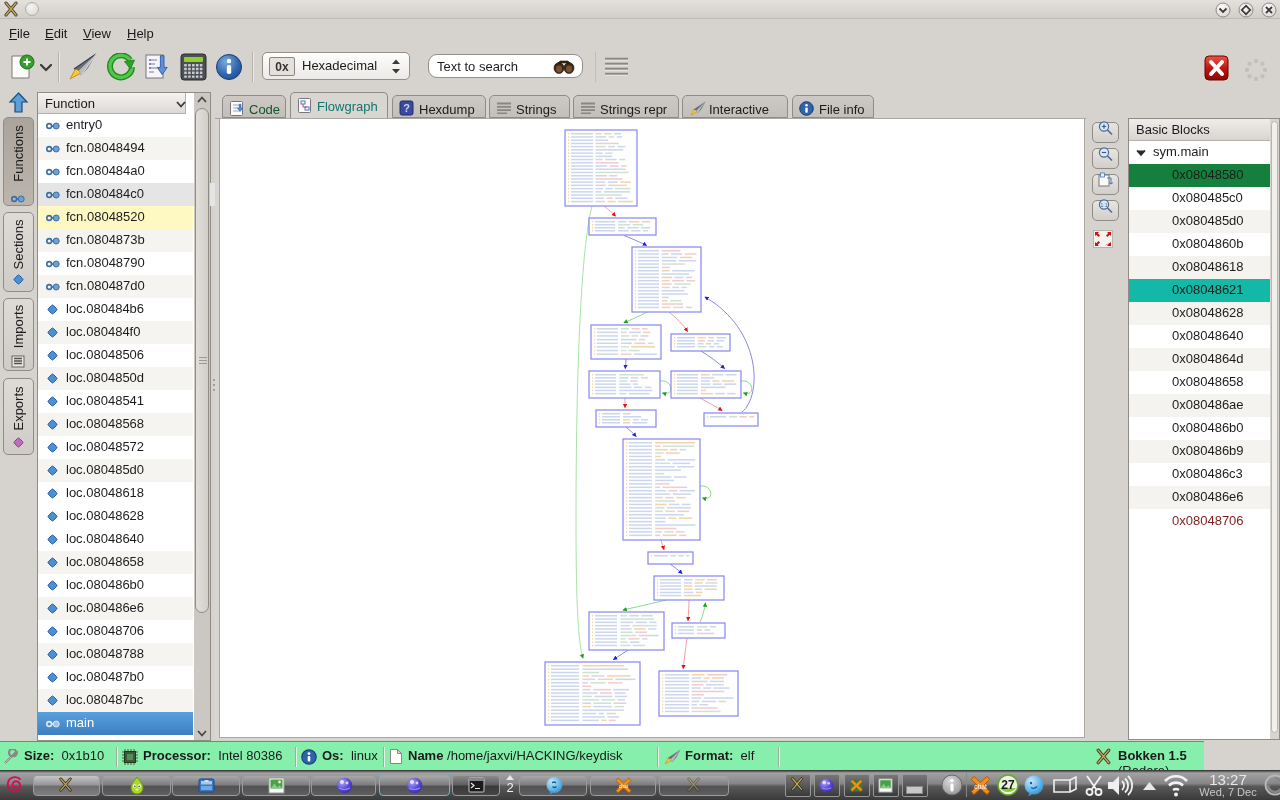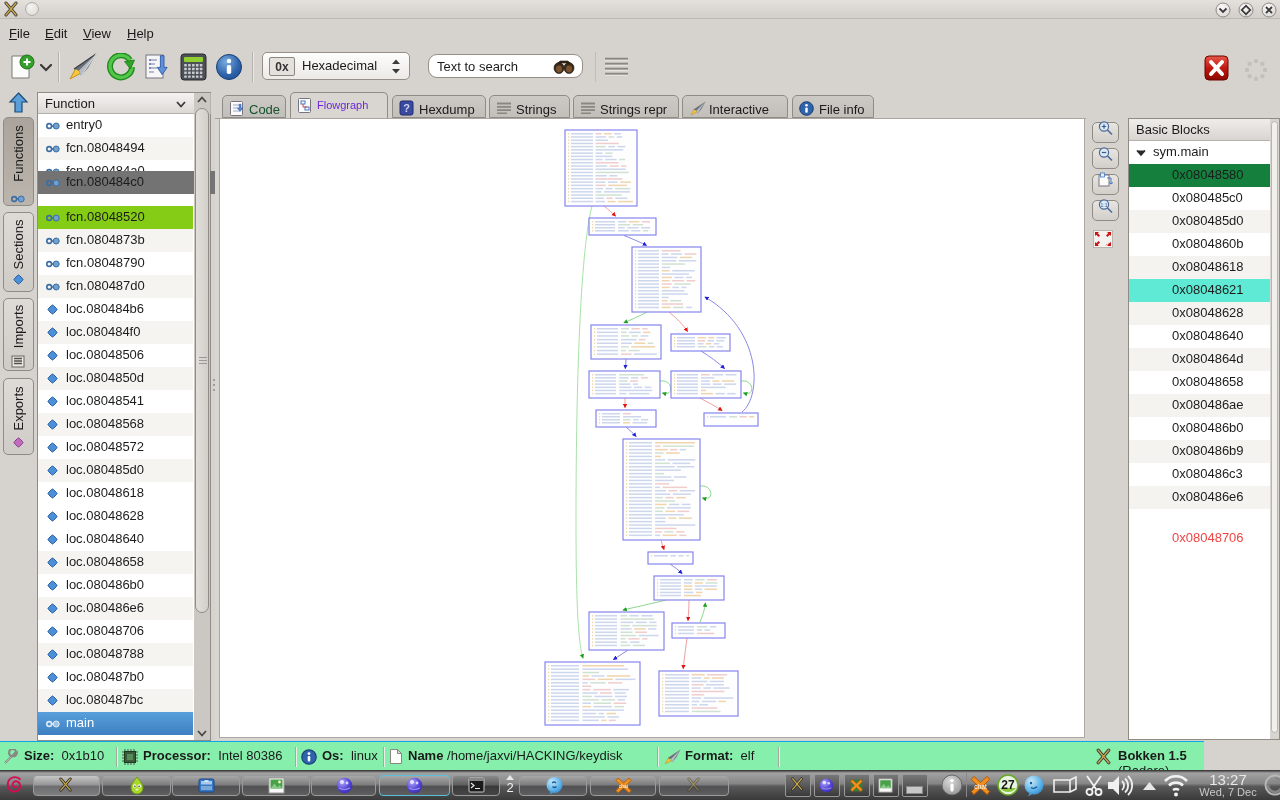--- a/index.html
+++ b/index.html
@@ -208,21 +208,21 @@
     </g>
   </svg>
 <div class="abs" style="left:3px;top:378px;width:31px;height:77px;background:linear-gradient(#dedbd7,#cfcbc6);border:1px solid #8f8b85;border-radius:5px"></div>
 <div class="abs" style="left:3px;top:378px;width:31px;height:61px;display:flex;align-items:center;justify-content:center">
     <div style="transform:rotate(-90deg);font-size:13px;color:#1a1a1a;white-space:nowrap">Exports</div>
   </div>
 <svg class="abs" style="left:12px;top:436px" width="13" height="13" viewBox="0 0 14 14">
     <rect x="3.2" y="3.2" width="7.6" height="7.6" rx="1.4" transform="rotate(45 7 7)" fill="#c06ac0" stroke="#8a3a8a" stroke-width="1"></rect>
   </svg>
 <div class="abs" style="left:37px;top:92px;width:174px;height:649px;background:#fff;border:1px solid #8f8b85"></div>
-<div class="abs" style="left:38px;top:93px;width:173px;height:21px;background:linear-gradient(#f5f3f1,#dcd9d5);border-right:1px solid #b5b1ac;border-bottom:1px solid #b5b1ac">
+<div class="abs" style="left:38px;top:93px;width:148px;height:21px;background:linear-gradient(#f5f3f1,#dcd9d5);border-right:1px solid #b5b1ac;border-bottom:1px solid #b5b1ac">
     <div class="abs" style="left:7px;top:3px;font-size:13px;color:#1a1a1a">Function</div>
     <svg class="abs" style="left:138px;top:8px" width="10" height="7" viewBox="0 0 10 7">
       <path d="M1 1 L5 5.5 L9 1" fill="none" stroke="#3a3a3a" stroke-width="1.8"></path>
     </svg>
   </div>
 <div class="abs" style="left:38px;top:114px;width:155px;height:23px;background:#fff">
 <svg class="abs" style="left:8px;top:6px" width="14" height="12" viewBox="0 0 14 12">
       <circle cx="3.2" cy="6" r="2.4" fill="none" stroke="#3a6ea5" stroke-width="1.6"></circle>
       <path d="M5 6 h4" stroke="#3a6ea5" stroke-width="1.6"></path>
       <circle cx="10.2" cy="6" r="3" fill="#6fa0d0" stroke="#3a6ea5" stroke-width="1"></circle>
@@ -238,29 +238,29 @@
 <div class="abs" style="left:28px;top:3px;font-size:13px;color:#1c1c1c">fcn.08048494</div>
   </div>
 <div class="abs" style="left:38px;top:160px;width:155px;height:23px;background:#fff">
 <svg class="abs" style="left:8px;top:6px" width="14" height="12" viewBox="0 0 14 12">
       <circle cx="3.2" cy="6" r="2.4" fill="none" stroke="#3a6ea5" stroke-width="1.6"></circle>
       <path d="M5 6 h4" stroke="#3a6ea5" stroke-width="1.6"></path>
       <circle cx="10.2" cy="6" r="3" fill="#6fa0d0" stroke="#3a6ea5" stroke-width="1"></circle>
     </svg>
 <div class="abs" style="left:28px;top:3px;font-size:13px;color:#1c1c1c">fcn.080484a0</div>
   </div>
-<div class="abs" style="left:38px;top:171px;width:183px;height:23px;background:#737373">
+<div class="abs" style="left:38px;top:183px;width:183px;height:23px;background:#e5e5e5">
 <svg class="abs" style="left:8px;top:6px" width="14" height="12" viewBox="0 0 14 12">
       <circle cx="3.2" cy="6" r="2.4" fill="none" stroke="#3a6ea5" stroke-width="1.6"></circle>
       <path d="M5 6 h4" stroke="#3a6ea5" stroke-width="1.6"></path>
       <circle cx="10.2" cy="6" r="3" fill="#6fa0d0" stroke="#3a6ea5" stroke-width="1"></circle>
     </svg>
 <div class="abs" style="left:28px;top:3px;font-size:13px;color:#1c1c1c">fcn.080484c0</div>
   </div>
-<div class="abs" style="left:38px;top:206px;width:155px;height:23px;background:#84cc16">
+<div class="abs" style="left:38px;top:206px;width:155px;height:23px;background:#fef9c3">
 <svg class="abs" style="left:8px;top:6px" width="14" height="12" viewBox="0 0 14 12">
       <circle cx="3.2" cy="6" r="2.4" fill="none" stroke="#3a6ea5" stroke-width="1.6"></circle>
       <path d="M5 6 h4" stroke="#3a6ea5" stroke-width="1.6"></path>
       <circle cx="10.2" cy="6" r="3" fill="#6fa0d0" stroke="#3a6ea5" stroke-width="1"></circle>
     </svg>
 <div class="abs" style="left:28px;top:3px;font-size:13px;color:#1c1c1c">fcn.08048520</div>
   </div>
 <div class="abs" style="left:38px;top:229px;width:155px;height:23px;background:#f6f4f1">
 <svg class="abs" style="left:8px;top:6px" width="14" height="12" viewBox="0 0 14 12">
       <circle cx="3.2" cy="6" r="2.4" fill="none" stroke="#3a6ea5" stroke-width="1.6"></circle>
@@ -425,21 +425,21 @@
     <path d="M8 7 v5 h2.4 l-3.6 4.5 l-3.6 -4.5 h2.4 v-5 z" fill="#5588d0" stroke="#2858a8" stroke-width="0.7" transform="translate(6,-1) scale(0.75)"></path>
   </svg>
 <div class="abs" style="left:249px;top:102px;font-size:13px;color:#14532d">Code</div>
 <div class="abs" style="left:290px;top:92px;width:98px;height:26px;background:#d9d5d0;border:1px solid #8f8b85;border-bottom:none;border-radius:5px 5px 0 0"></div>
 <svg class="abs" style="left:297px;top:97px" width="16" height="17" viewBox="0 0 16 17">
     <rect x="1.5" y="1.5" width="12" height="14" rx="1" fill="#fbfbfa" stroke="#77747f"></rect>
     <rect x="4" y="4" width="4" height="3" fill="none" stroke="#4878c0" stroke-width="1"></rect>
     <rect x="8" y="10" width="4" height="3" fill="none" stroke="#4878c0" stroke-width="1"></rect>
     <path d="M6 7 v3 h4" fill="none" stroke="#c05050" stroke-width="1"></path>
   </svg>
-<div class="abs" style="left:317px;top:99px;font-size:11px;color:#6d28d9">Flowgraph</div>
+<div class="abs" style="left:317px;top:99px;font-size:13px;color:#0f766e">Flowgraph</div>
 <div class="abs" style="left:392px;top:95px;width:94px;height:23px;background:linear-gradient(#cdc9c4,#c2beb9);border:1px solid #8f8b85;border-bottom:1px solid #8f8b85;border-radius:5px 5px 0 0"></div>
 <svg class="abs" style="left:399px;top:100px" width="15" height="16" viewBox="0 0 15 16">
     <rect x="1" y="1" width="13" height="14" rx="2" fill="#3a4aa0" stroke="#202a70"></rect>
     <text x="7.5" y="12" font-size="11" font-weight="bold" fill="#cdd4f0" text-anchor="middle" font-family="Liberation Sans">?</text>
   </svg>
 <div class="abs" style="left:419px;top:102px;font-size:13px;color:#1a1a1a">Hexdump</div>
 <div class="abs" style="left:489px;top:95px;width:81px;height:23px;background:linear-gradient(#cdc9c4,#c2beb9);border:1px solid #8f8b85;border-bottom:1px solid #8f8b85;border-radius:5px 5px 0 0"></div>
 <svg class="abs" style="left:496px;top:102px" width="16" height="12" viewBox="0 0 16 12">
     <g stroke="#8a8782" stroke-width="1.8">
       <path d="M1 1.5 h14 M1 4.8 h14 M1 8.1 h14 M1 11.4 h10"></path>
@@ -1196,21 +1196,21 @@
   </div>
 <div class="abs" style="left:1129px;top:210px;width:141px;height:23px;background:#f5f3f0">
     <div class="abs" style="left:43px;top:3px;font-size:13px;color:#1c1c1c">0x080485d0</div>
   </div>
 <div class="abs" style="left:1129px;top:233px;width:141px;height:23px;background:#fff">
     <div class="abs" style="left:43px;top:3px;font-size:13px;color:#1c1c1c">0x0804860b</div>
   </div>
 <div class="abs" style="left:1129px;top:256px;width:141px;height:23px;background:#f5f3f0">
     <div class="abs" style="left:43px;top:3px;font-size:13px;color:#1c1c1c">0x08048618</div>
   </div>
-<div class="abs" style="left:1129px;top:279px;width:141px;height:23px;background:#5eead4">
+<div class="abs" style="left:1129px;top:279px;width:141px;height:23px;background:#14b8a6">
     <div class="abs" style="left:43px;top:3px;font-size:13px;color:#1c1c1c">0x08048621</div>
   </div>
 <div class="abs" style="left:1129px;top:302px;width:141px;height:23px;background:#f5f3f0">
     <div class="abs" style="left:43px;top:3px;font-size:13px;color:#1c1c1c">0x08048628</div>
   </div>
 <div class="abs" style="left:1129px;top:325px;width:141px;height:23px;background:#fff">
     <div class="abs" style="left:43px;top:3px;font-size:13px;color:#1c1c1c">0x08048640</div>
   </div>
 <div class="abs" style="left:1129px;top:348px;width:141px;height:23px;background:#f5f3f0">
     <div class="abs" style="left:43px;top:3px;font-size:13px;color:#1c1c1c">0x0804864d</div>
@@ -1227,21 +1227,21 @@
 <div class="abs" style="left:1129px;top:440px;width:141px;height:23px;background:#f5f3f0">
     <div class="abs" style="left:43px;top:3px;font-size:13px;color:#1c1c1c">0x080486b9</div>
   </div>
 <div class="abs" style="left:1129px;top:463px;width:141px;height:23px;background:#fff">
     <div class="abs" style="left:43px;top:3px;font-size:13px;color:#1c1c1c">0x080486c3</div>
   </div>
 <div class="abs" style="left:1129px;top:486px;width:141px;height:23px;background:#f5f3f0">
     <div class="abs" style="left:43px;top:3px;font-size:13px;color:#1c1c1c">0x080486e6</div>
   </div>
 <div class="abs" style="left:1129px;top:509px;width:141px;height:23px;background:#fff">
-    <div class="abs" style="left:43px;top:21px;font-size:13px;color:#ef4444">0x08048706</div>
+    <div class="abs" style="left:43px;top:4px;font-size:13px;color:#7f1d1d">0x08048706</div>
   </div>
 <div class="abs" style="left:1270px;top:119px;width:9px;height:620px;background:#d8d5d1"></div>
 <div class="abs" style="left:1271px;top:121px;width:7px;height:612px;background:#f2f0ed;border:1px solid #b8b4af;border-radius:4px"></div>
 <div class="abs" style="left:0;top:741px;width:1204px;height:29px;background:#86efac;border-top:1px solid #0ea5e9">
 <svg class="abs" style="left:3px;top:7px" width="17" height="16" viewBox="0 0 17 16">
       <path d="M2 14 L9 7 M9 7 a3.5 3.5 0 1 1 4 -4 l-2.5 2.5 1 1 2.5 -2.5 a3.5 3.5 0 0 1 -5 3" fill="none" stroke="#8a8782" stroke-width="2"></path>
       <path d="M2 14 L8 8" stroke="#b8b5b0" stroke-width="1"></path>
     </svg>
 <div class="abs" style="left:24px;top:6px;font-size:13px;color:#1a1a1a"><b>Size:</b>&nbsp; 0x1b10</div>
 <div class="abs" style="left:116px;top:5px;width:1px;height:20px;background:#aaa6a1;box-shadow:1px 0 0 #eeece8"></div>

